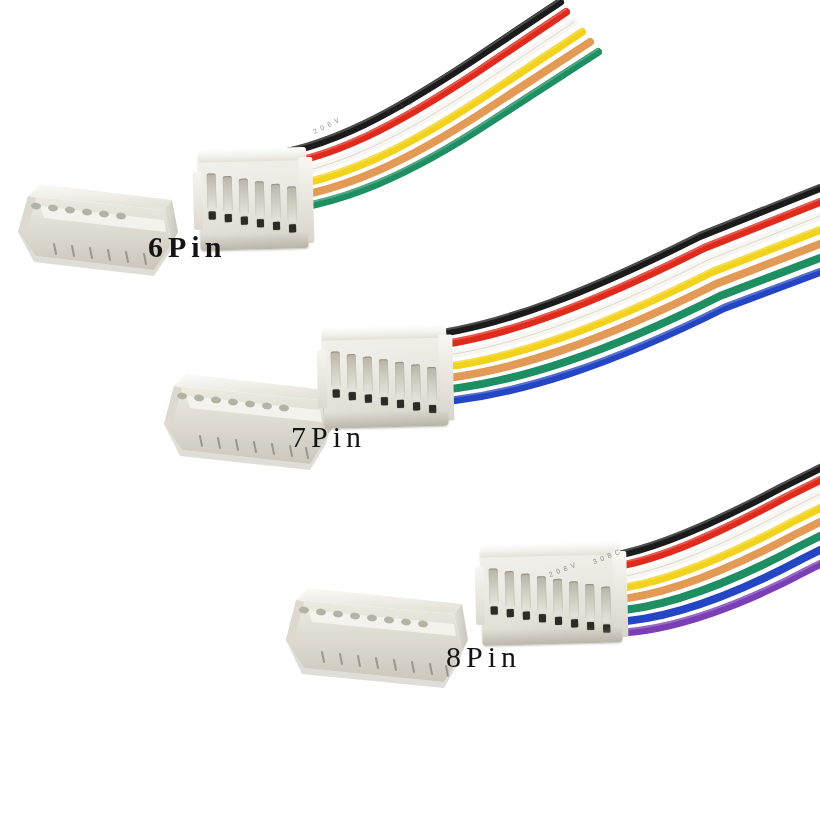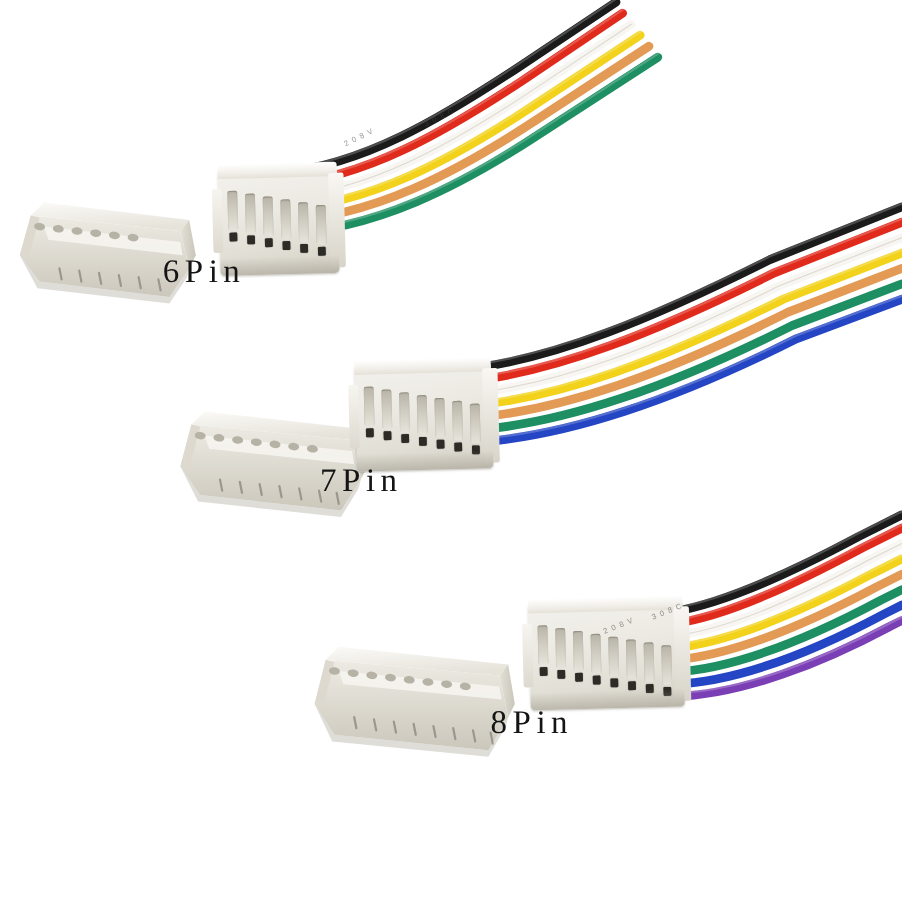--- a/index.html
+++ b/index.html
@@ -181,21 +181,21 @@
       <div class="slot-hole" style="left:47px;top:68px;width:7px;height:8px;"></div>
       <div class="slot" style="left:62px;top:33px;width:9px;height:36px;"></div>
       <div class="slot-hole" style="left:63px;top:71px;width:7px;height:8px;"></div>
       <div class="slot" style="left:78px;top:36px;width:9px;height:36px;"></div>
       <div class="slot-hole" style="left:79px;top:74px;width:7px;height:8px;"></div>
       <div class="slot" style="left:94px;top:39px;width:9px;height:36px;"></div>
       <div class="slot-hole" style="left:95px;top:77px;width:7px;height:8px;"></div>
       <div class="f-bottom-shade" style="left:6px;width:108px;height:16px;bottom:3px;"></div>
     </div>
 
-    <div class="pin-label" style="left:148px;top:230px;">6Pin</div>
+    <div class="pin-label" style="left:148px;top:230px;font-weight:bold;">6Pin</div>
   </div>
 
   <div class="group" style="left:0;top:0;width:820px;height:520px;">
 
     <svg class="wires" width="820" height="520">
       <g fill="none" stroke-linecap="round">
         <path d="M410,337 C500,330 600,286 700,236 L820,188" stroke="#1b1b1b" stroke-width="8"></path>
         <path d="M410,348 C502,342 604,298 704,248 L820,202" stroke="#e02a1c" stroke-width="8"></path>
         <path d="M410,359 C504,354 608,310 708,260 L820,216" stroke="#f7f6f3" stroke-width="8"></path>
         <path d="M410,359 C504,354 608,310 708,260 L820,216" stroke="#ded9cf" stroke-width="1"></path>

